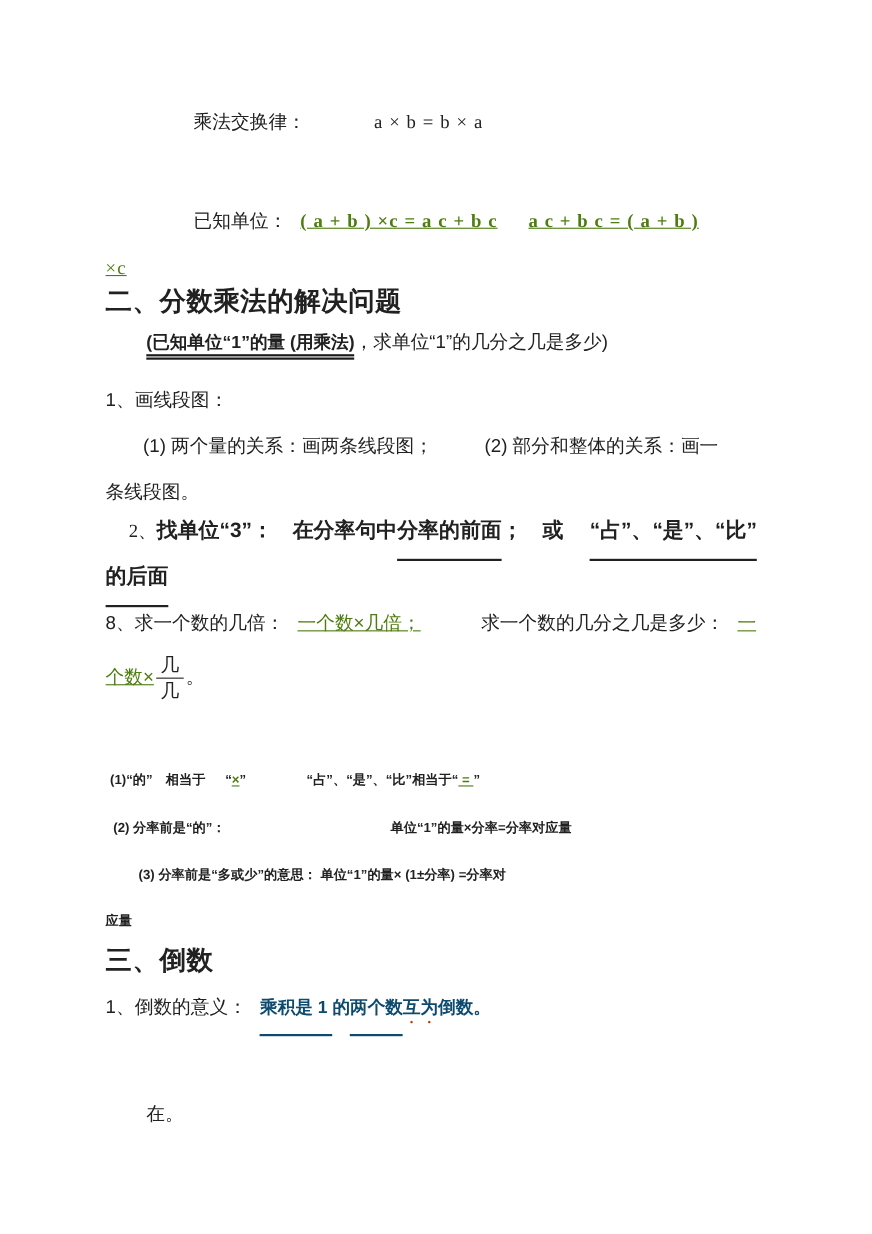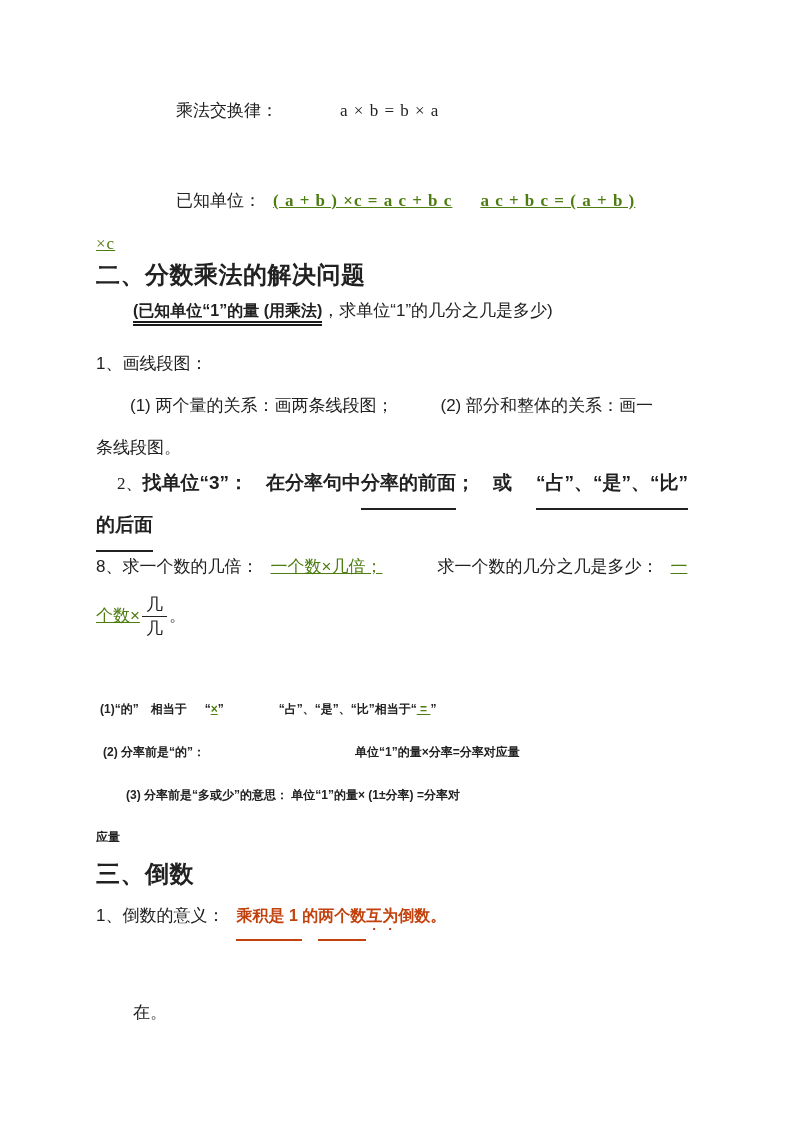--- a/index.html
+++ b/index.html
@@ -7,21 +7,21 @@
     width:793px;height:1122px;background:#ffffff;
     font-family:"Liberation Sans","DejaVu Sans",sans-serif;
     color:#212121;position:relative;overflow:hidden;
   }
   .page{position:absolute;inset:0;border-radius:26px;}
   .ln{position:absolute;white-space:nowrap;font-size:17px;line-height:1.3;}
   .serif{font-family:"Liberation Serif","DejaVu Serif",serif;letter-spacing:1px;}
   .b{font-weight:bold;}
   .h{font-size:24px;font-weight:bold;letter-spacing:0.5px;}
   .accent{color:#4d7c0f;text-decoration:underline;}
-  .red{color:#c2410c;}
+  .red{color:#0c4a6e;}
   .u{border-bottom:2px solid currentColor;padding-bottom:15px;}
   .dblu{border-bottom:5px double #1a1a1a;padding-bottom:2px;}
   .emdots{
     -webkit-text-emphasis:filled dot #b03c10;
     -webkit-text-emphasis-position:under;
     text-emphasis:filled dot #b03c10;
     text-emphasis-position:under right;
   }
   .gap8{display:inline-block;width:8px;}
   .gap12{display:inline-block;width:12px;}

